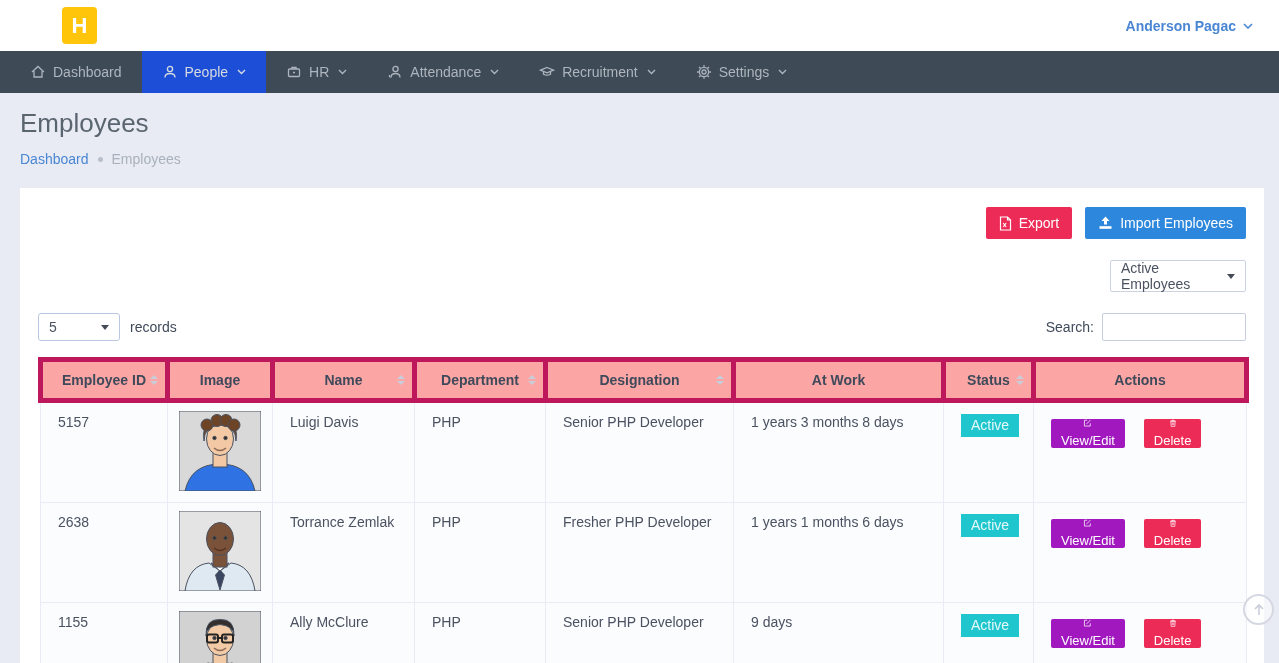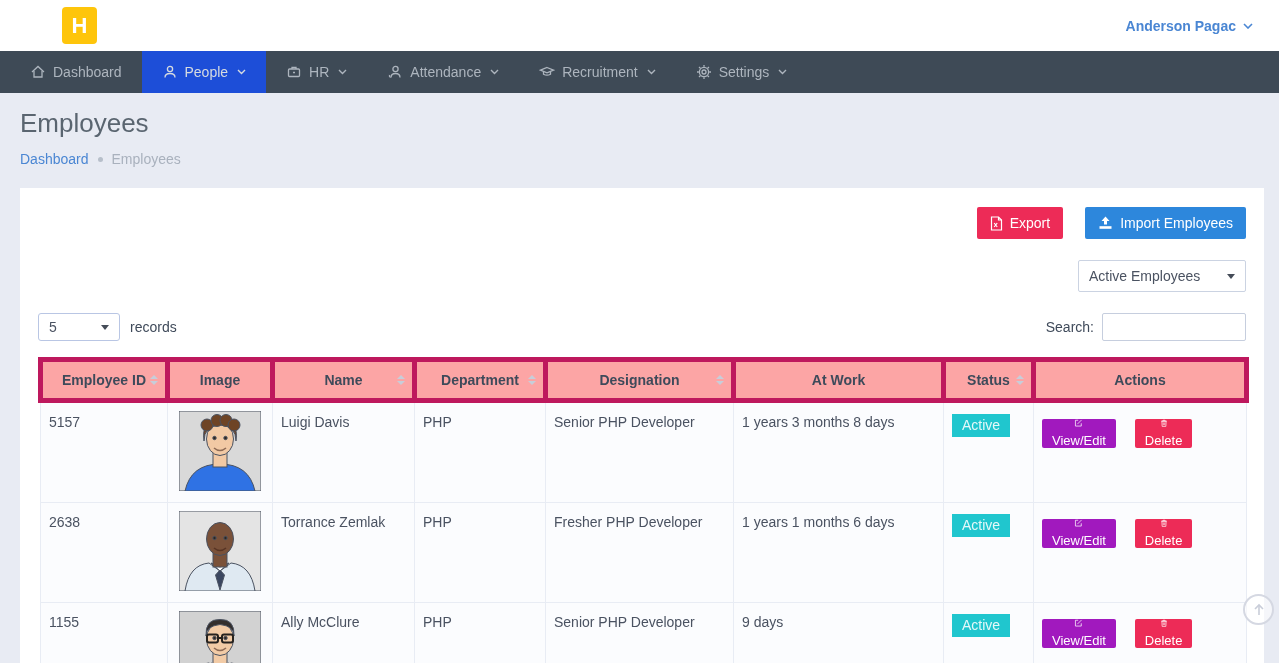--- a/index.html
+++ b/index.html
@@ -47,36 +47,36 @@
   .page-title { font-size: 26px; font-weight: 400; color: #5A6570; margin-bottom: 12px; }
   .breadcrumb { display: flex; align-items: center; gap: 9px; font-size: 14px; }
   .breadcrumb a { color: var(--link-blue, #4A86D3); text-decoration: none; cursor: pointer; }
   .crumb-dot { width: 5px; height: 5px; border-radius: 50%; background: #B7BFCA; display: inline-block; }
   .crumb-current { color: #A9B1BD; }
   
   .panel {
     background: #ffffff; margin: 0 15px 0 20px;
     padding: 19px 18px 60px 18px; min-height: 500px;
   }
-  .btn-row { display: flex; justify-content: flex-end; gap: 22px; }
+  .btn-row { display: flex; justify-content: flex-end; gap: 13px; }
   .btn {
     border: none; color: #fff; font-size: 14px; height: 32px;
     padding: 0 13px; border-radius: 2px; cursor: pointer;
     display: inline-flex; align-items: center; gap: 7px;
     font-family: inherit;
   }
   .btn-export { background: var(--export-red, #ED2B57); }
   .btn-import { background: var(--import-blue, #2D87DC); }
   .filter-row { display: flex; justify-content: flex-end; margin-top: 21px; }
   .fake-select {
     display: flex; align-items: center; justify-content: space-between;
     border: 1px solid #CBD3E2; border-radius: 2px; background: #fff;
     height: 32px; padding: 0 10px; color: #4A5261; cursor: pointer;
   }
-  .filter-select { width: 168px; }
+  .filter-select { width: 136px; }
   .caret {
     width: 0; height: 0;
     border-left: 4px solid transparent; border-right: 4px solid transparent;
     border-top: 5px solid #454C58;
   }
   .controls-row {
     display: flex; justify-content: space-between; align-items: center;
     margin-top: 21px;
   }
   .controls-left, .controls-right { display: flex; align-items: center; }
@@ -90,21 +90,21 @@
   
   table { border-collapse: collapse; width: 100%; margin-top: 16px; table-layout: fixed; }
   th {
     border: 5px solid #be185d; background: #fca5a5; position: relative;
     font-size: 14px; font-weight: 700; color: #3E4A5A;
     padding: 10px 8px; text-align: center;
   }
   td {
     border: 1px solid #E8ECF4; background: #FBFCFE;
     font-size: 14px; color: #4A5261; vertical-align: top;
-    padding: 11px 8px;
+    padding: 11px 17px;
   }
   tbody tr { height: 97px; }
   .sort { position: absolute; right: 7px; top: 50%; transform: translateY(-50%);
           display: flex; flex-direction: column; gap: 2px; }
   .sort i { width: 0; height: 0; border-left: 4px solid transparent; border-right: 4px solid transparent; }
   .sort .up { border-bottom: 4px solid #C7CDD9; }
   .sort .down { border-top: 4px solid #C7CDD9; }
   .img-cell { text-align: center; padding: 8px 6px; }
   .avatar { width: 82px; height: 80px; display: inline-block; overflow: hidden; }
   .badge {

